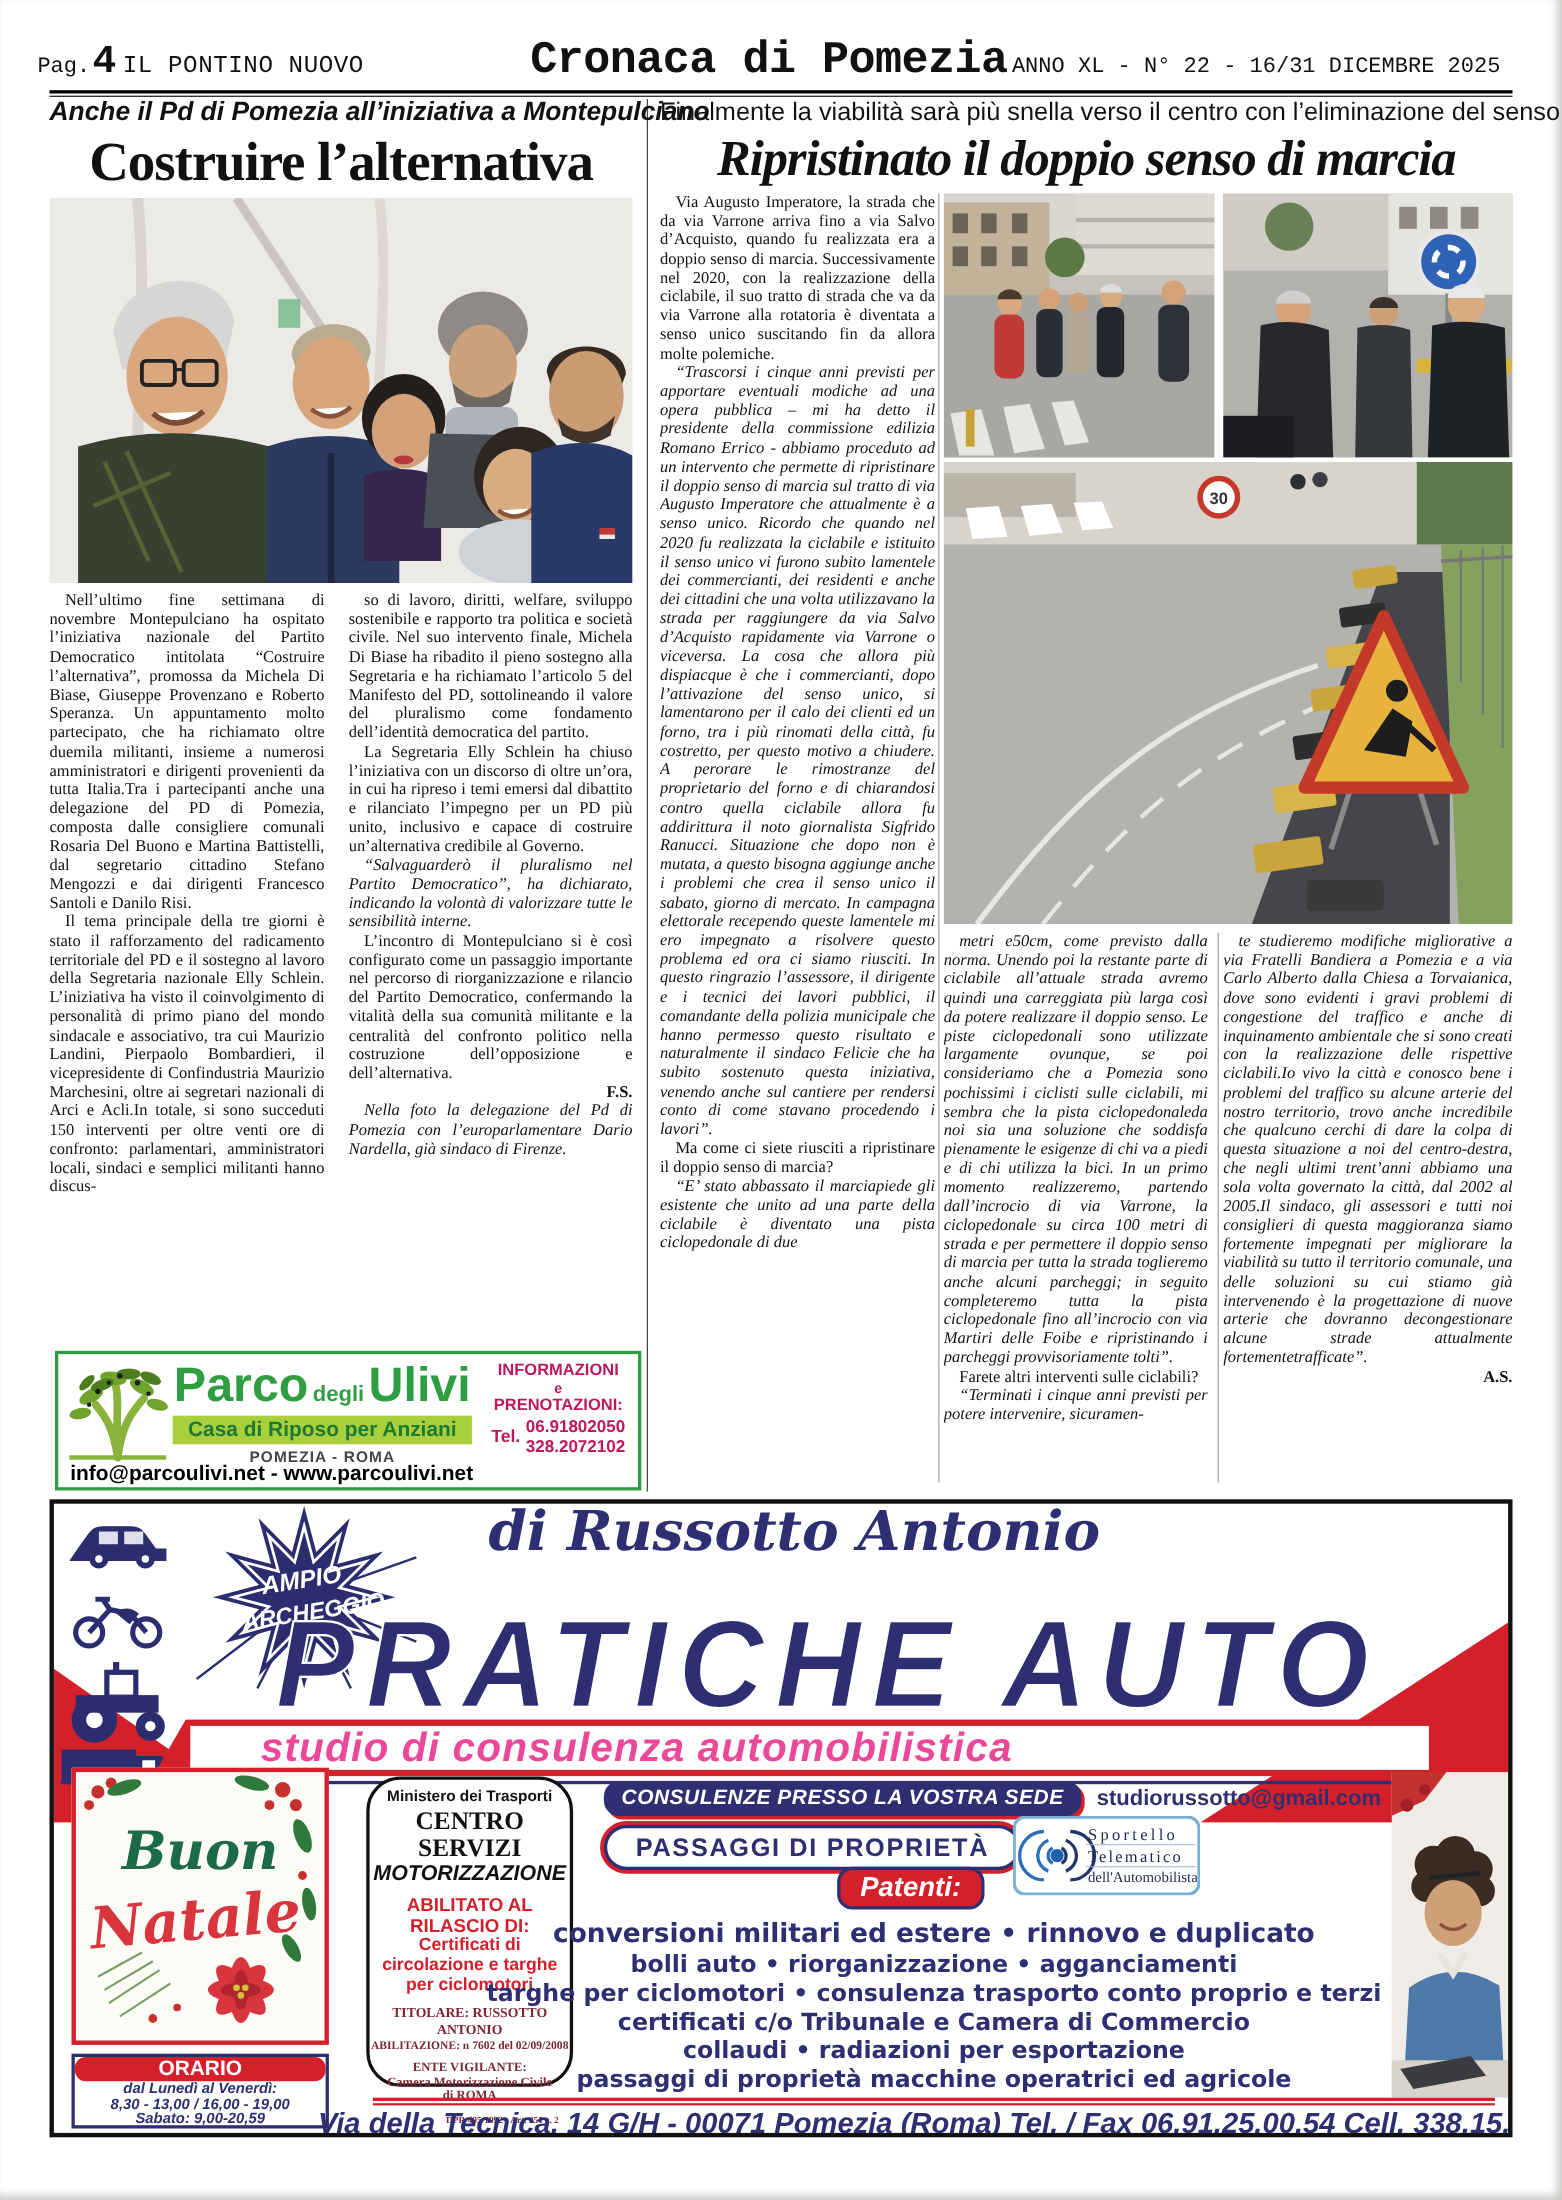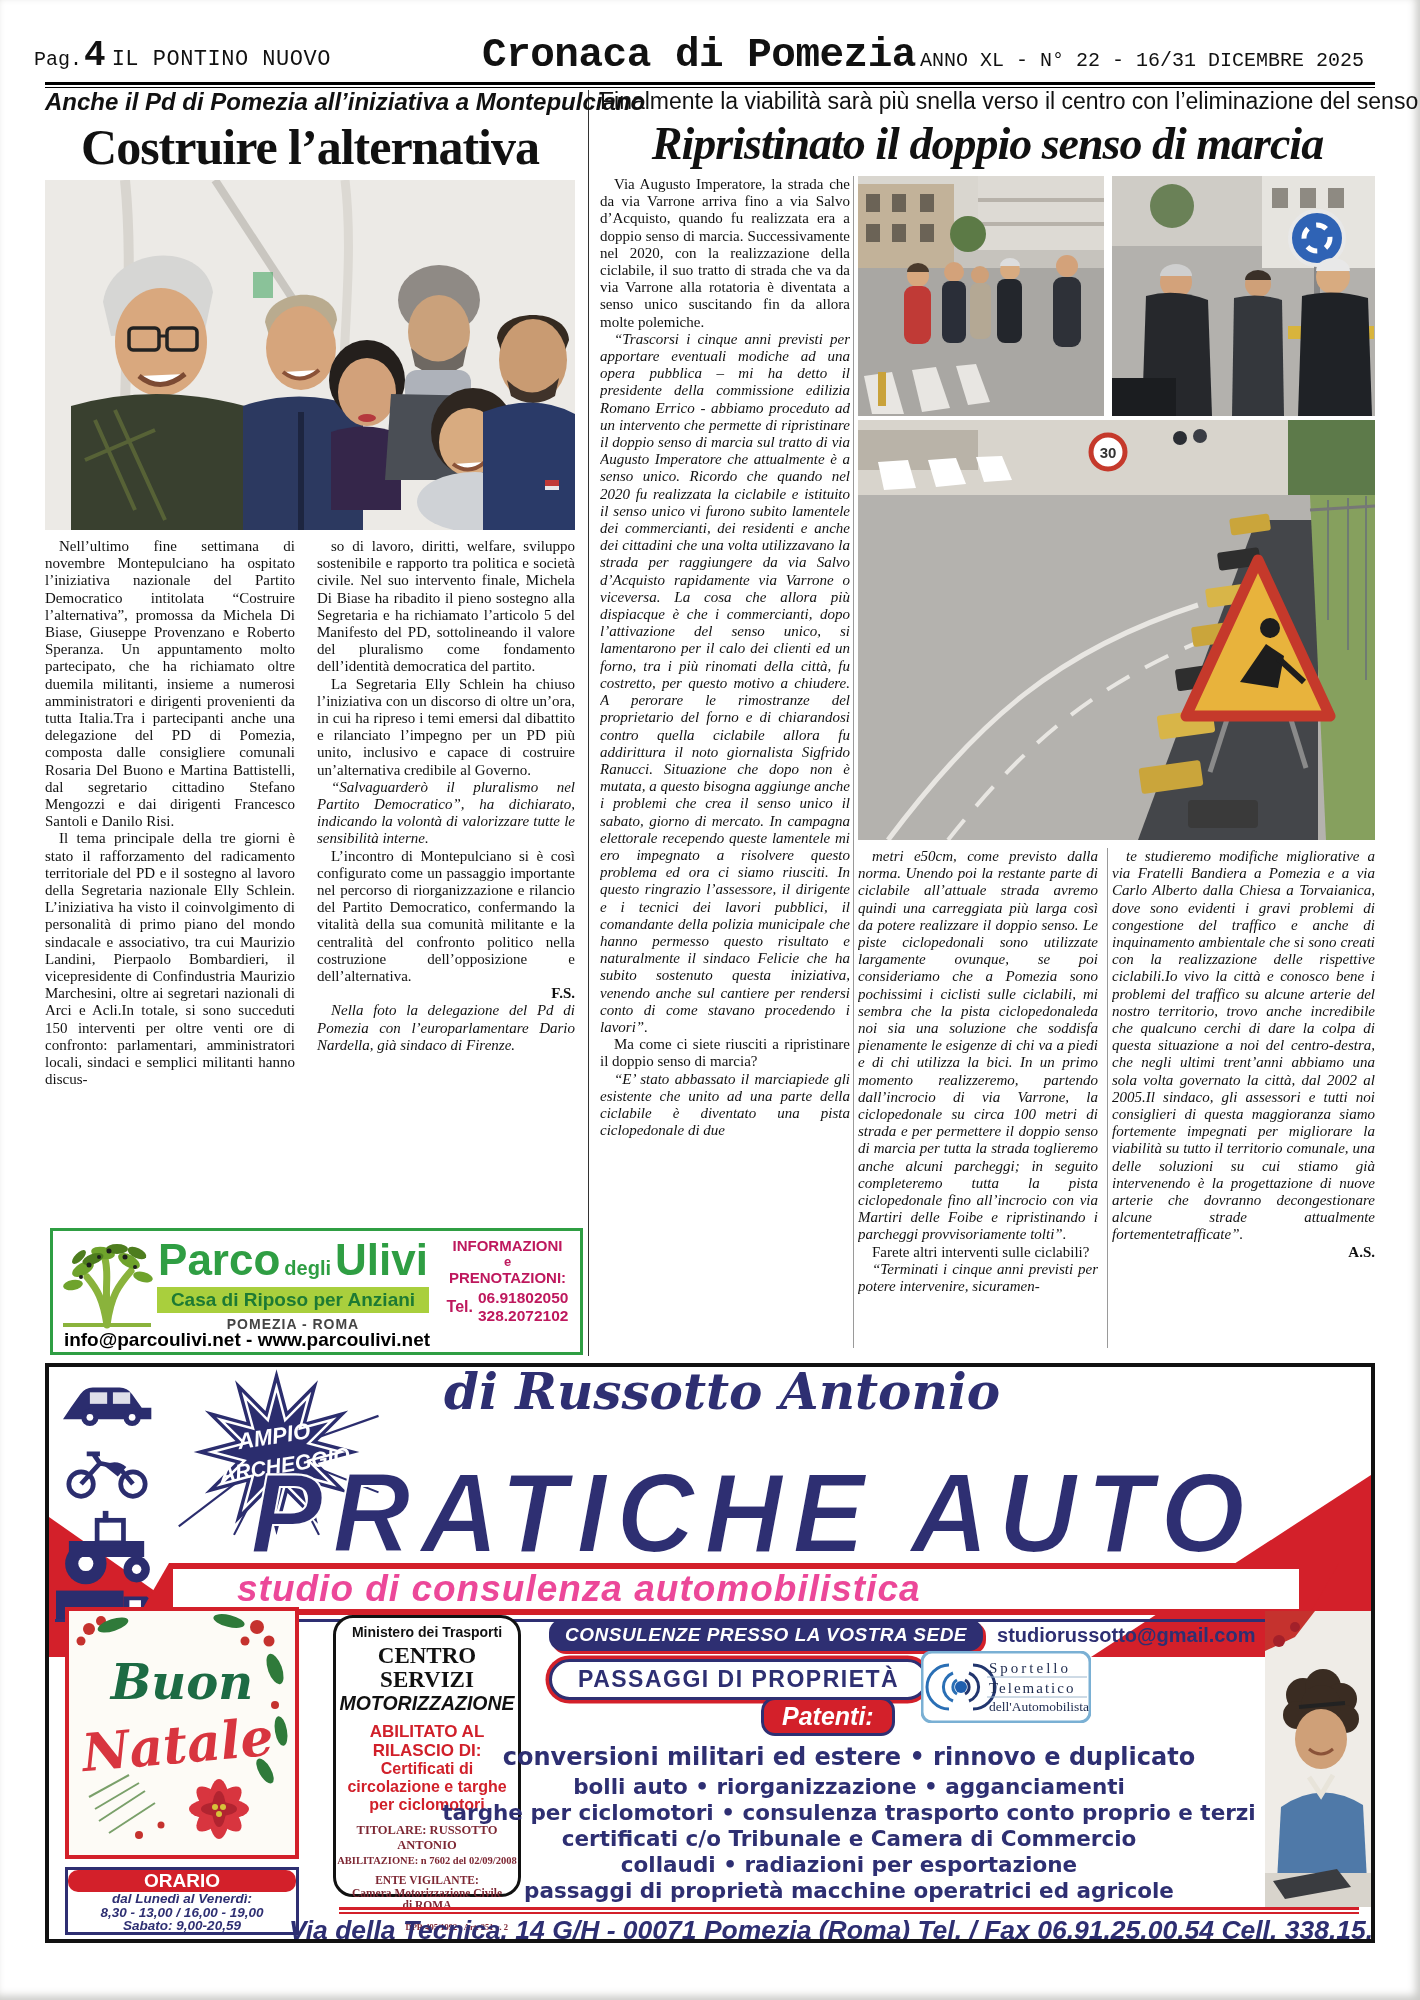--- a/index.html
+++ b/index.html
@@ -61,21 +61,21 @@
   .sca-owner{font-family:"DejaVu Serif",serif;font-style:italic;font-weight:bold;font-size:50px;color:#2e2f72;line-height:1;}
   .sca-main{position:absolute;left:100px;right:15px;top:92px;text-align:center;font-size:108px;line-height:1;font-weight:bold;font-style:italic;color:#2e2f72;letter-spacing:10px;white-space:nowrap;-webkit-text-stroke:2px #fff;transform:scaleY(1.05);}
   .sca-band{position:absolute;left:90px;top:196px;width:1200px;height:52px;background:#d3202a;clip-path:polygon(2.5% 0,100% 0,97.5% 100%,0 100%);}
   .sca-band-in{position:absolute;left:34px;right:40px;top:6px;bottom:6px;background:#fff;display:flex;align-items:center;}
   .sca-sub{color:#ec4899;font-style:italic;font-weight:bold;font-size:37px;padding-left:64px;white-space:nowrap;letter-spacing:1px;}
   .sca-rule{position:absolute;left:6px;top:252px;width:1310px;height:3px;background:#2e2f72;}
   .natale{position:absolute;left:16px;top:240px;width:234px;height:252px;border:4px solid #d3202a;box-sizing:border-box;background:#fdfbf6;}
   .orario{position:absolute;left:16px;top:500px;width:234px;height:68px;border:3px solid #2e2f72;box-sizing:border-box;background:#fff;text-align:center;}
   .orario-h{background:#d3202a;color:#fff;font-weight:bold;font-size:19px;line-height:22px;border-radius:10px;}
   .orario-l{color:#2e2f72;font-weight:bold;font-style:italic;font-size:13.5px;line-height:13.5px;}
-  .ministry{position:absolute;left:284px;top:248px;width:188px;height:282px;border:3px solid #111;border-radius:20px;box-sizing:border-box;text-align:center;padding-top:6px;background:#fff;}
+  .ministry{position:absolute;left:284px;top:248px;width:188px;height:282px;border:3px solid #111;border-radius:31px;box-sizing:border-box;text-align:center;padding-top:6px;background:#fff;}
   .mi-h{font-size:14px;font-weight:bold;}
   .mi-t1{font-family:"Liberation Serif",serif;font-size:23px;font-weight:bold;line-height:24px;margin-top:4px;}
   .mi-t2{font-size:19.5px;font-weight:bold;font-style:italic;line-height:22px;}
   .mi-red{color:#d1202a;font-weight:bold;font-size:17px;line-height:19px;margin-top:8px;}
   .mi-red2{color:#d1202a;font-weight:bold;font-size:16px;line-height:18px;}
   .mi-maroon{font-family:"Liberation Serif",serif;color:#7d2733;font-weight:bold;}
   .mi-m1{font-size:12.5px;margin-top:9px;}
   .mi-m2{font-size:10.5px;margin-top:2px;}
   .mi-m3{font-size:11.5px;line-height:12.5px;margin-top:8px;}
   .mi-dpr{font-size:8.5px;text-align:right;padding-right:10px;margin-top:10px;}

